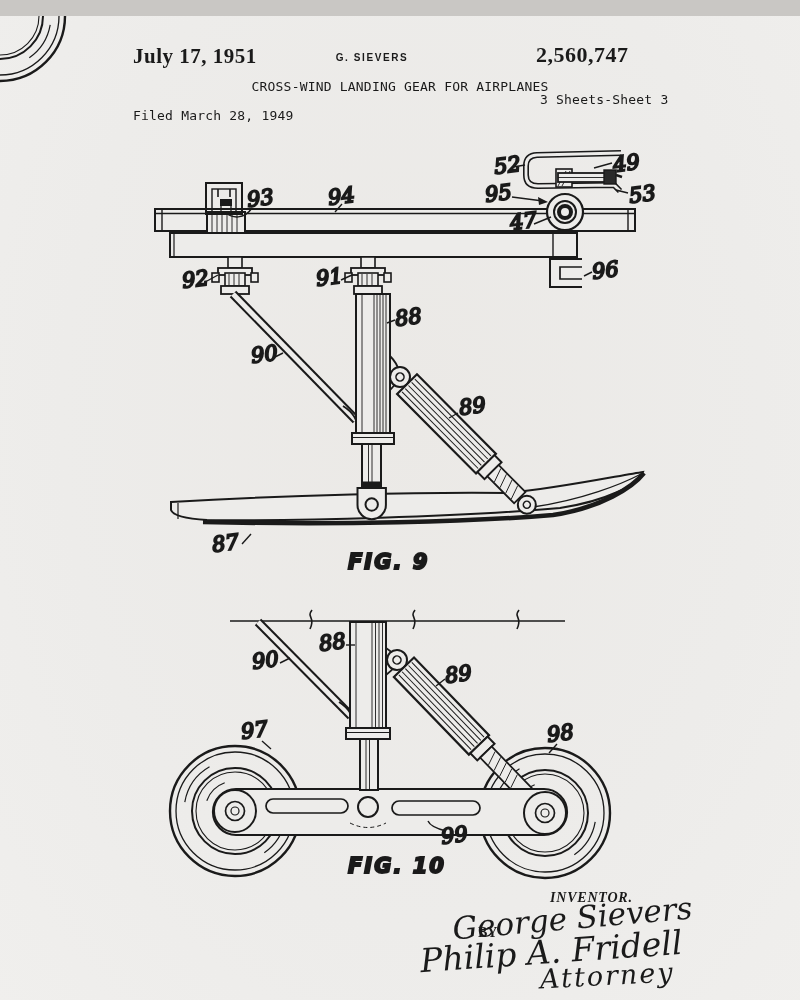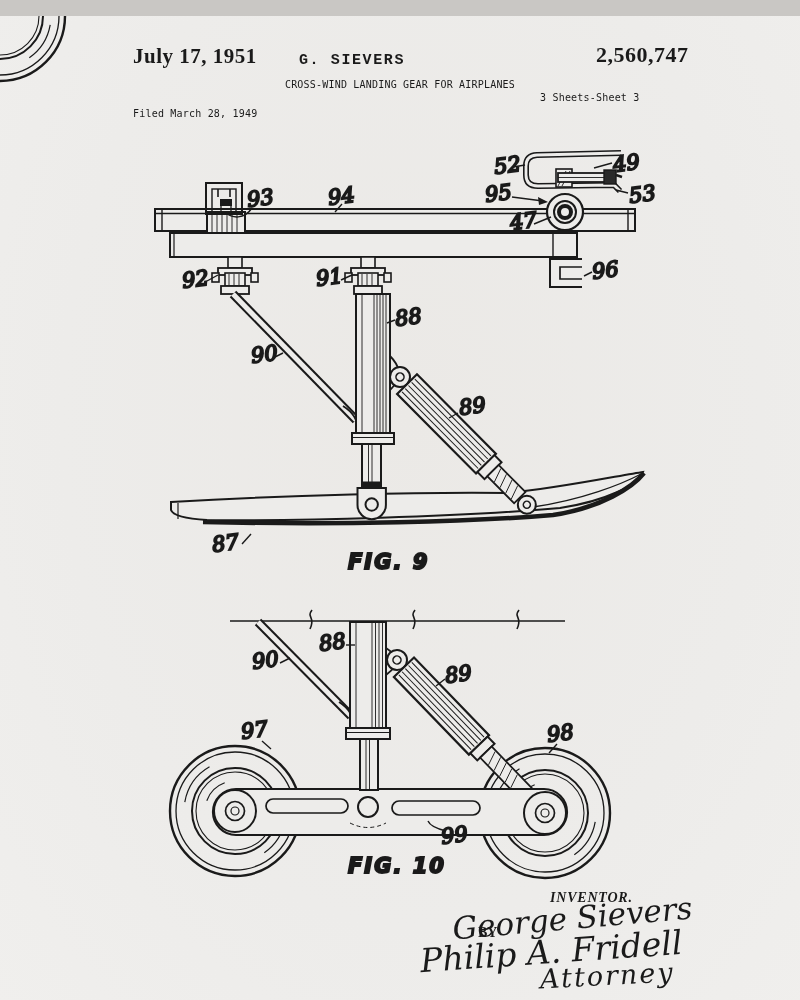--- a/index.html
+++ b/index.html
@@ -3,24 +3,24 @@
 <meta charset="utf-8">
 <style>
   html,body{margin:0;padding:0;background:#c9c7c4;}
   .page{
     position:relative;width:800px;height:1000px;margin:16px auto;overflow:hidden;
     background:radial-gradient(ellipse at 50% 40%, #ebe9e6 0%, #edecea 60%, #f0efed 100%);
     font-family:"Liberation Serif", serif;color:#1a1a1a;padding-left:23px;
   }
   .abs{position:absolute;white-space:nowrap;}
   .date{left:133px;top:28px;font-size:21px;font-weight:bold;letter-spacing:.5px;}
-  .inv-name{left:352px;top:36px;transform:translateX(-50%);font-family:Liberation Mono, monospace;
-            font-size:15px;font-weight:bold;letter-spacing:1.6px;}
-  .pat-num{left:596px;top:26px;font-size:22px;font-weight:bold;letter-spacing:.5px;}
-  .tw{font-family:"DejaVu Sans Mono",monospace;font-size:10px;font-weight:500;letter-spacing:.2px;}
+  .inv-name{left:372px;top:36px;transform:translateX(-50%);font-family:Liberation Sans, sans-serif;
+            font-size:10px;font-weight:bold;letter-spacing:1.6px;}
+  .pat-num{left:536px;top:26px;font-size:22px;font-weight:bold;letter-spacing:.5px;}
+  .tw{font-family:"DejaVu Sans Mono",monospace;font-size:13px;font-weight:500;letter-spacing:.2px;}
   .title{left:0;top:63px;width:800px;text-align:center;}
   .filed{left:133px;top:92px;text-align:right;}
   .sheet{left:540px;top:76px;}
   svg.drawing{position:absolute;left:0;top:0;}
   svg text{fill:#1a1a1a;}
   .hand{font-family:"DejaVu Serif",serif;font-style:italic;font-size:21px;}
   .figcap{font-family:"DejaVu Sans",sans-serif;font-style:italic;font-weight:bold;font-size:21px;letter-spacing:2px;}
   .script{font-family:"DejaVu Serif",serif;font-style:italic;}
   .sig-inventor-cap{left:550px;top:874px;font-size:14px;font-style:italic;font-weight:bold;letter-spacing:.8px;}
   .sig-george{left:452px;top:884px;font-size:31px;transform:rotate(-5deg);}

